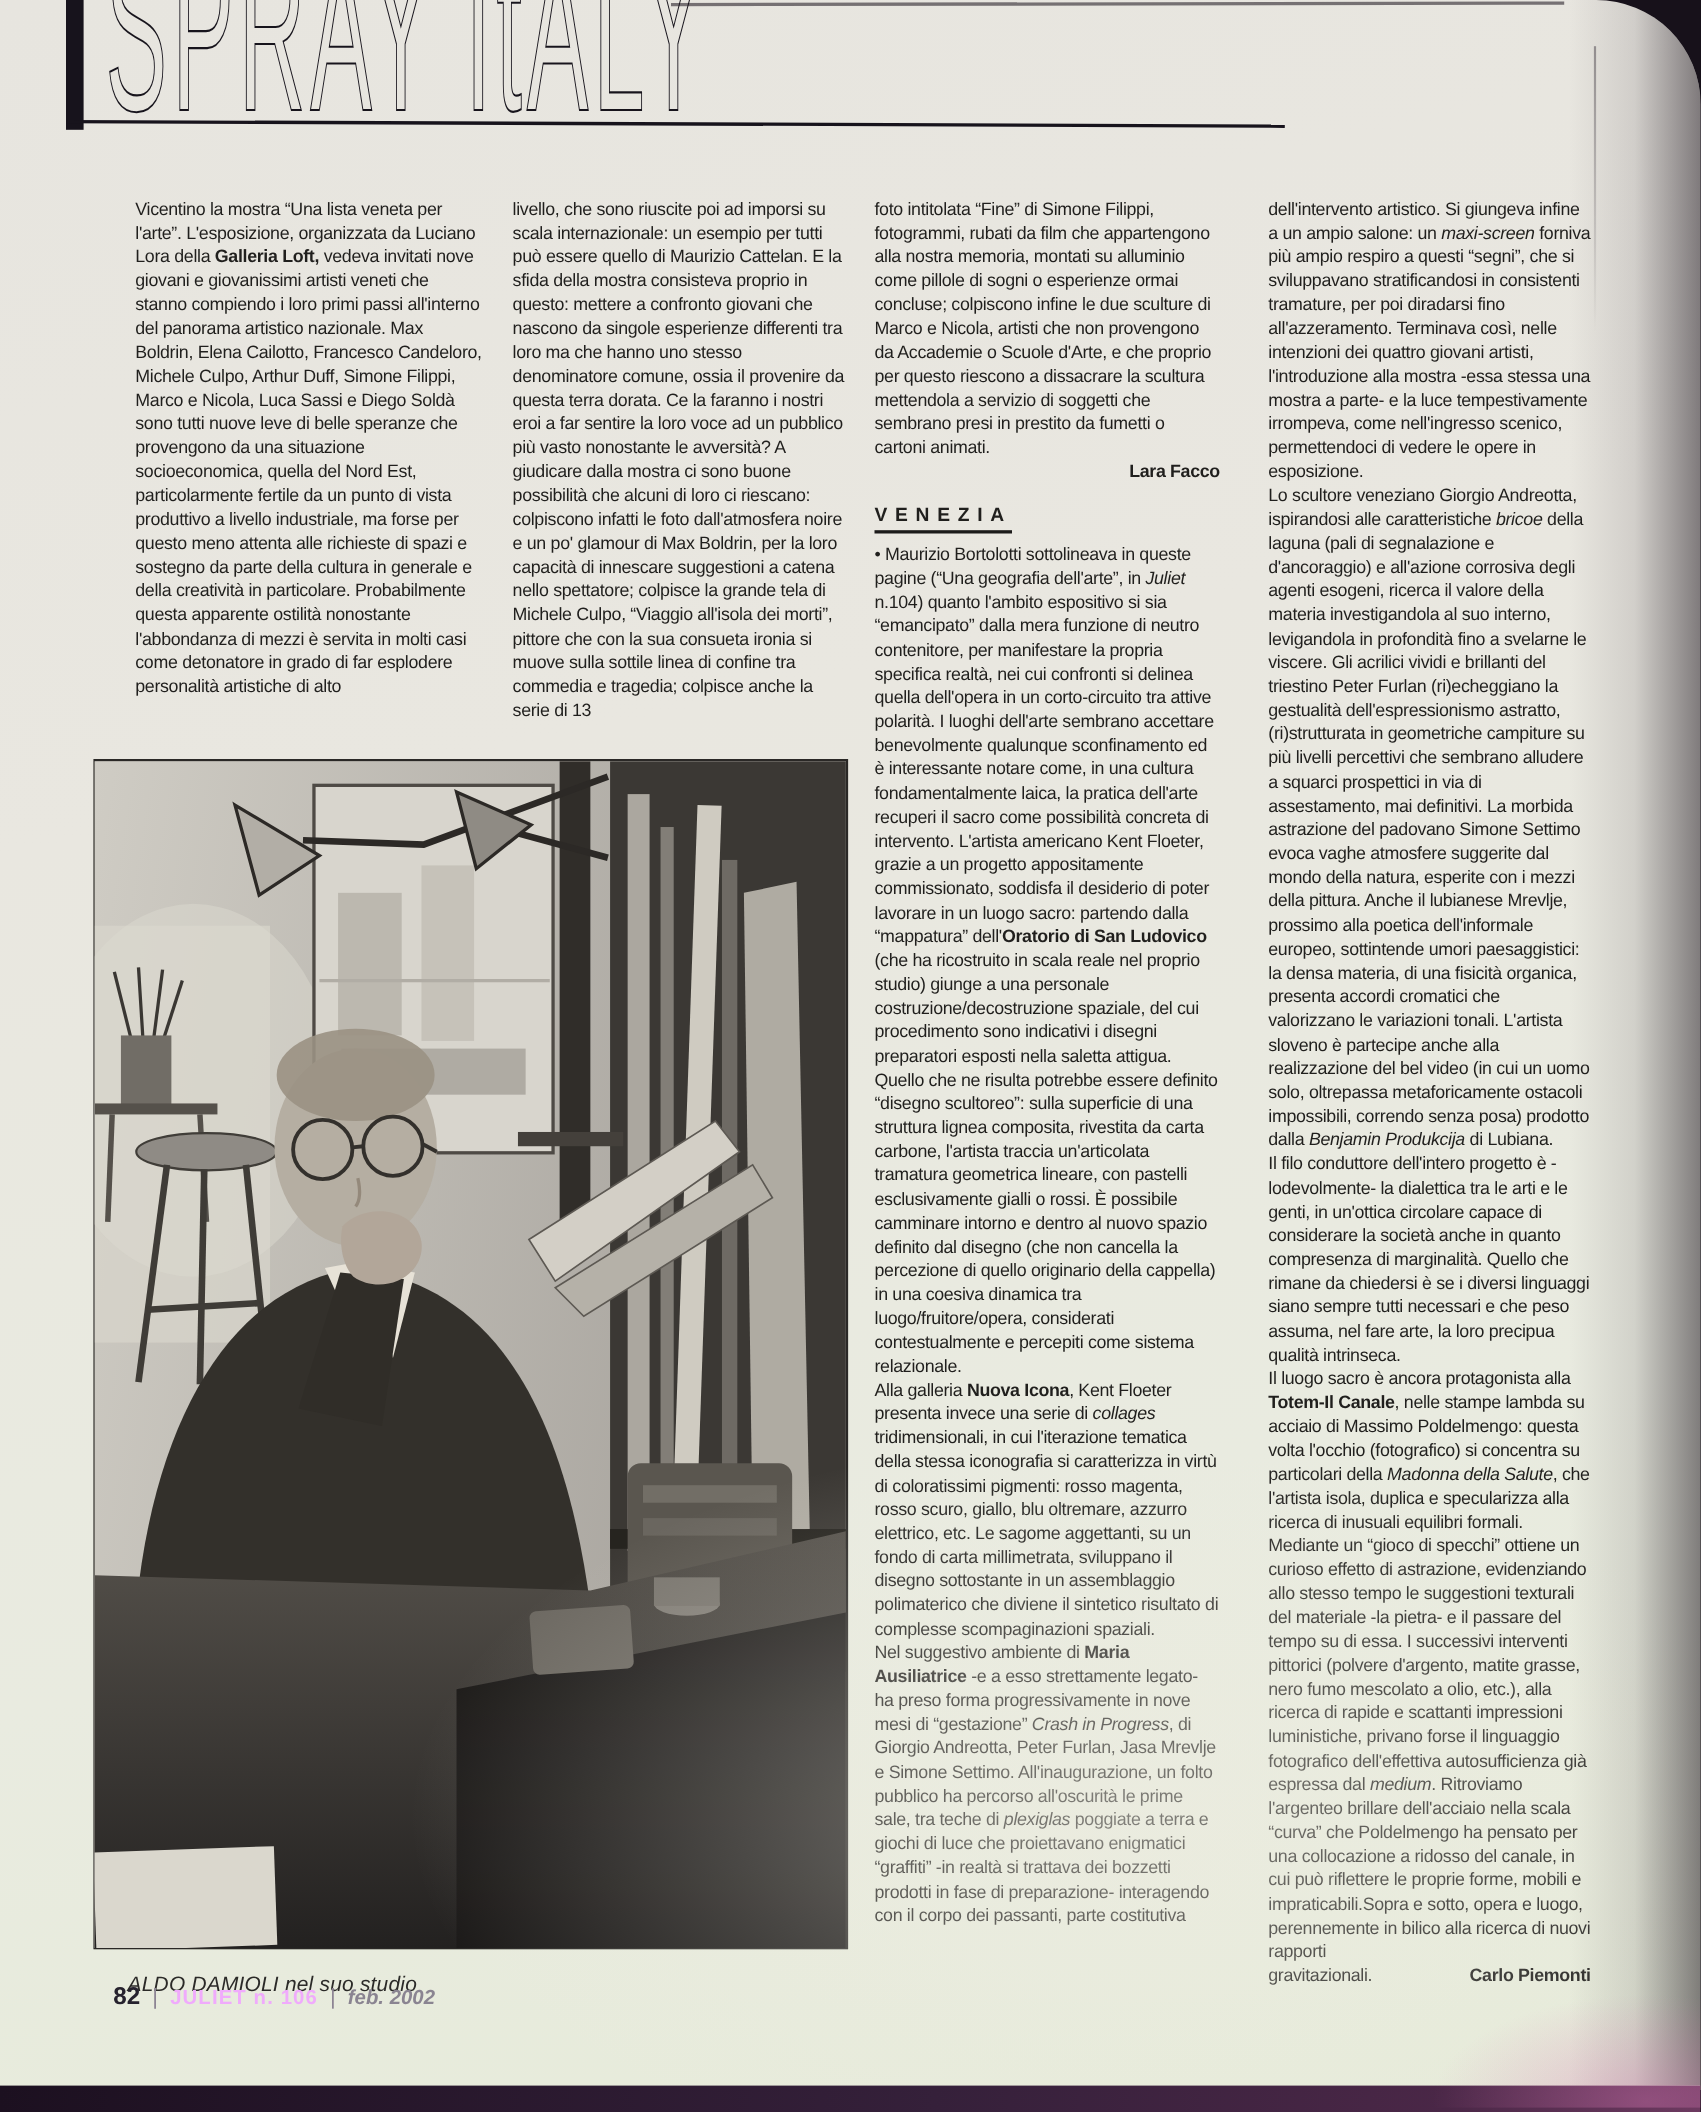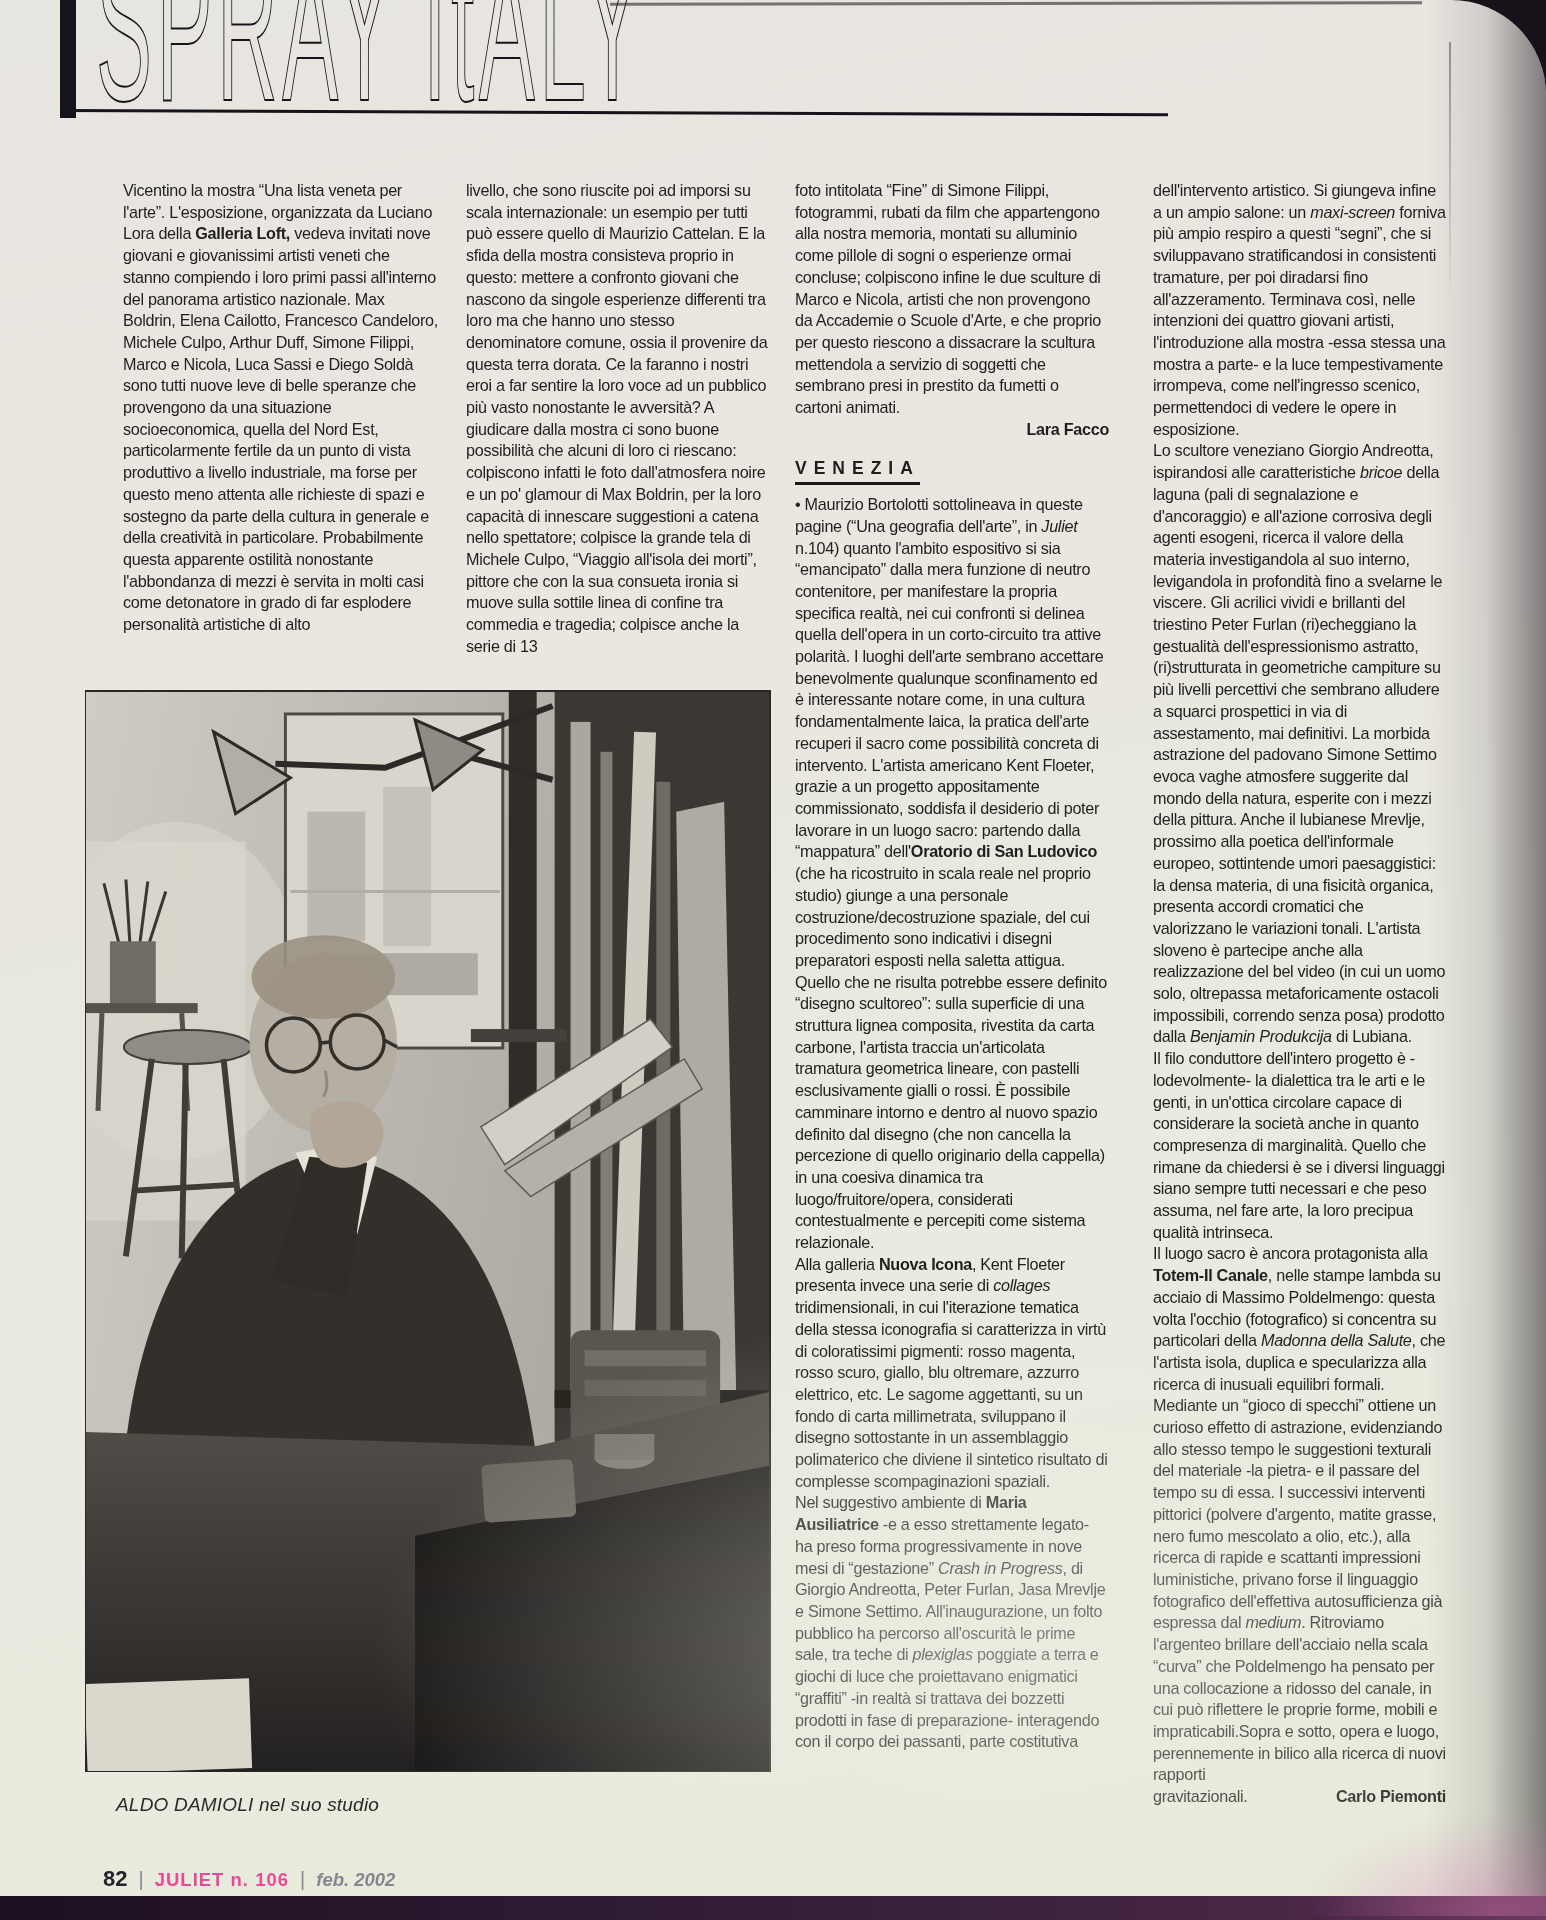--- a/index.html
+++ b/index.html
@@ -49,26 +49,26 @@
     border:2px solid #2a2826;border-left-width:1px;border-bottom-width:1px;
     box-sizing:border-box;z-index:2;background:#b0ada6;
   }
   .photo svg{display:block;width:100%;height:100%;}
 
   .caption{
     position:absolute;left:116px;top:1794px;z-index:2;
     font-style:italic;font-size:19px;letter-spacing:.2px;color:#2b2a28;
   }
   .footer{
-    position:absolute;left:103px;top:1866px;z-index:6;
+    position:absolute;left:103px;top:1802px;z-index:6;
     display:flex;gap:11px;align-items:baseline;font-weight:bold;
   }
   .footer .pg{font-size:22px;color:#26222e;}
   .footer .sep{color:#8d8494;font-weight:normal;font-size:20px;}
-  .footer .mag{font-size:18.5px;color:#ec4899;letter-spacing:1px;}
+  .footer .mag{font-size:18.5px;color:#f0abfc;letter-spacing:1px;}
   .footer .date{font-size:18.5px;color:#8a8491;font-style:italic;}
 
   .veil{position:absolute;inset:0;z-index:5;pointer-events:none;
     background:radial-gradient(900px 480px at 66% 86%,rgba(238,236,226,.48),rgba(238,236,226,0) 72%);}
   .right-shade{position:absolute;top:0;right:0;width:120px;height:1896px;z-index:6;pointer-events:none;
     background:linear-gradient(to right,rgba(40,28,42,0),rgba(40,28,42,.12) 50%,rgba(22,14,24,.5) 100%);
     border-top-right-radius:95px;}
   .bottom-strip{position:absolute;left:0;top:1896px;width:1546px;height:24px;z-index:7;
     background:linear-gradient(90deg,#1c1020,#35203a 55%,#4a2747 85%,#6d3a60);}
   .corner-glow{position:absolute;left:1300px;top:1812px;width:246px;height:104px;z-index:8;pointer-events:none;

